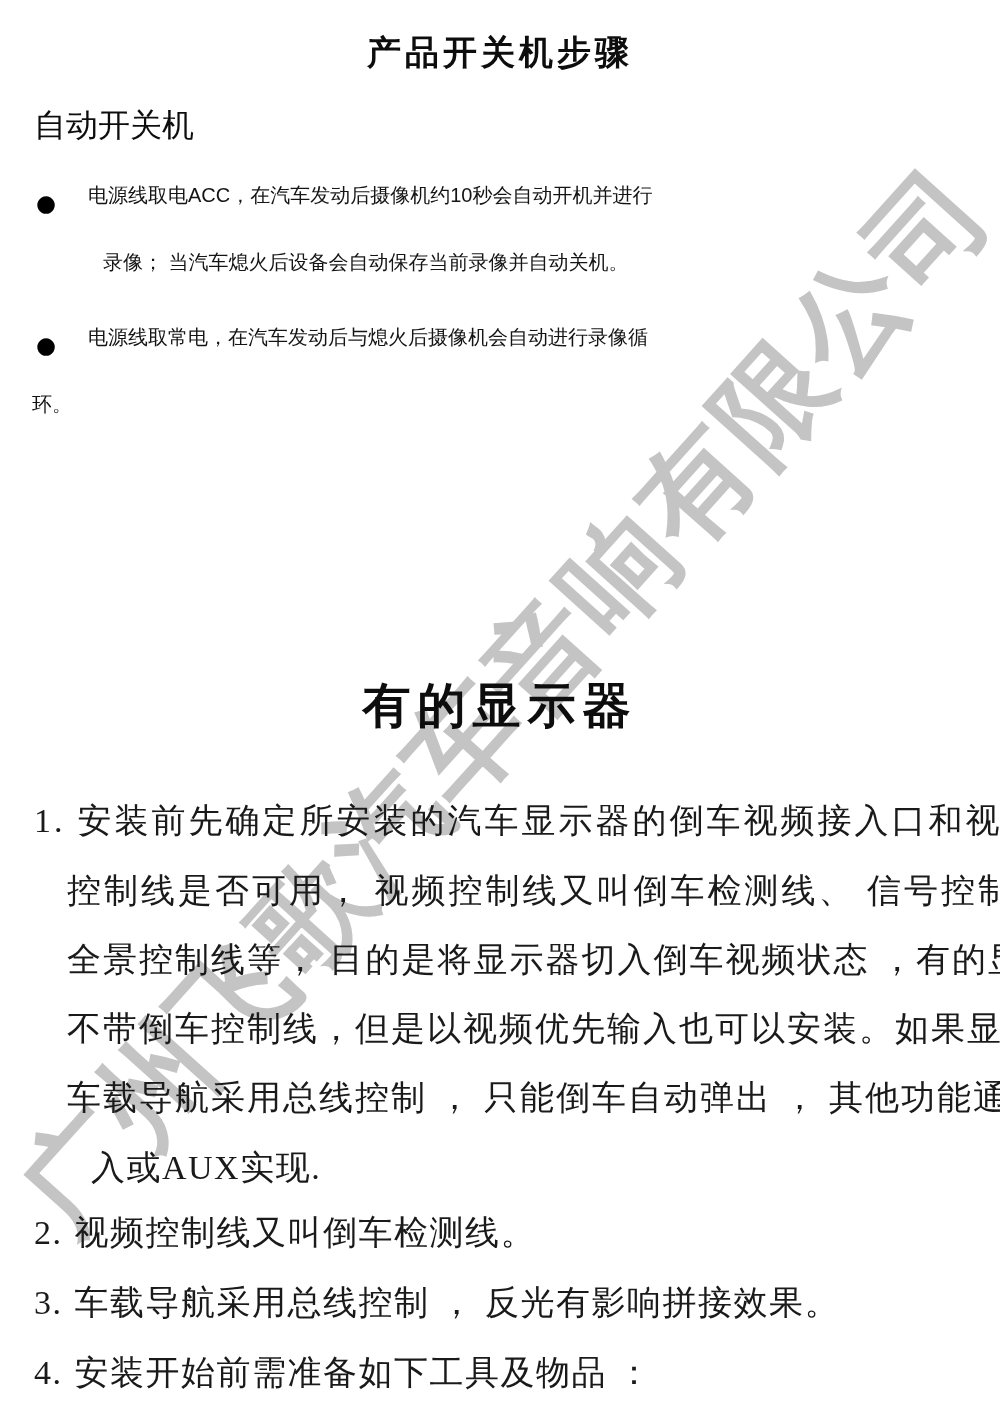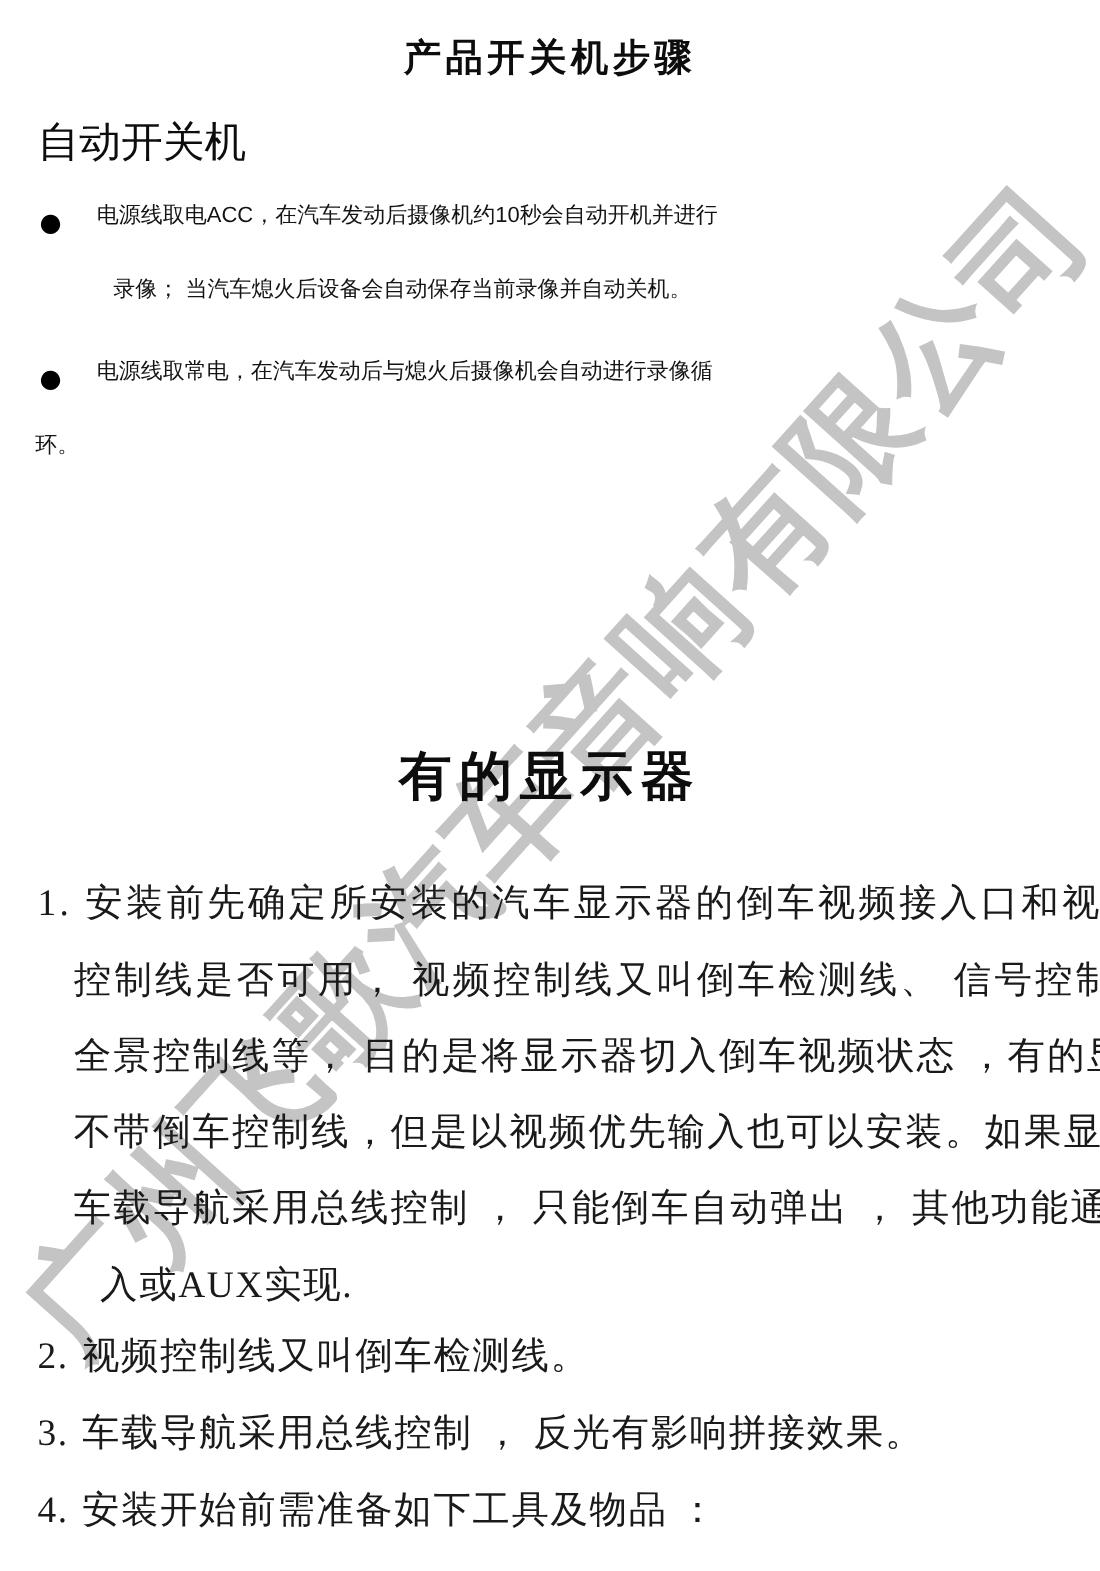--- a/index.html
+++ b/index.html
@@ -36,21 +36,21 @@
     font-weight: bold;
     font-size: 34px;
     letter-spacing: 4px;
     color: #0d0d0d;
   }
   .subheading {
     position: absolute;
     top: 104px; left: 34px;
     font-family: Liberation Serif, serif;
     font-weight: 500;
-    font-size: 38px;
+    font-size: 32px;
     color: #0d0d0d;
   }
   .sans-line {
     position: absolute;
     font-family: "Liberation Sans", "DejaVu Sans", sans-serif;
     font-size: 20px;
     font-weight: 400;
     white-space: nowrap;
     color: #141414;
   }

